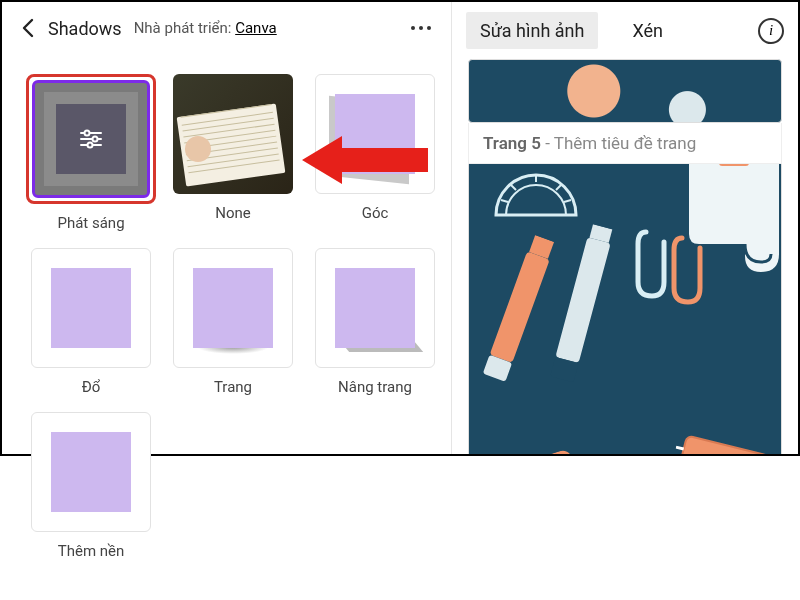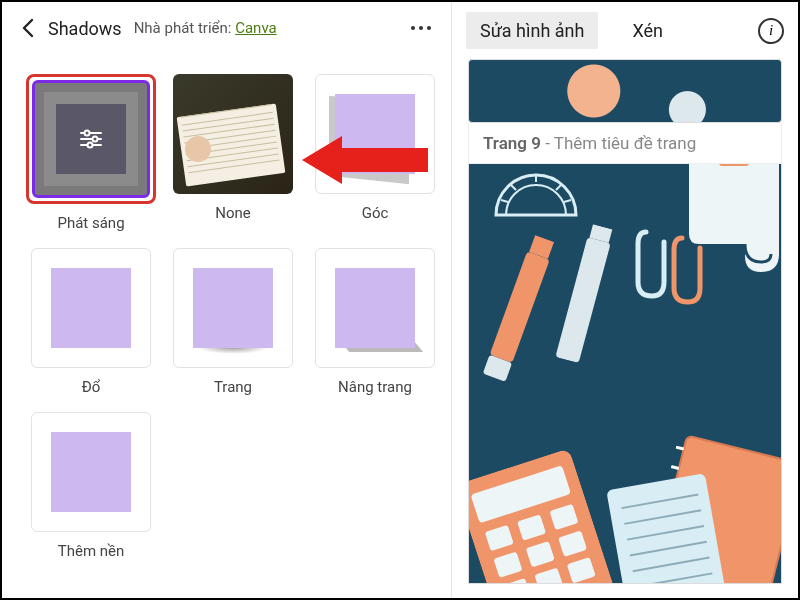--- a/index.html
+++ b/index.html
@@ -1,23 +1,23 @@
 <!DOCTYPE html>
 <html><head>
 <meta charset="utf-8">
 <style>
 * { box-sizing: border-box; margin: 0; padding: 0; font-family: -apple-system, BlinkMacSystemFont, "Segoe UI", Roboto, sans-serif; }
 html, body { width: 800px; height: 600px; overflow: hidden; background: #fff; }
-.root { display: flex; width: 800px; height: 600px; border: 2px solid #000; }
+.root { display: flex; width: 800px; height: 456px; border: 2px solid #000; }
 .left-panel { width: 450px; height: 100%; border-right: 1px solid #e5e5e5; background: #fff; position: relative; }
 .panel-header { display: flex; align-items: center; padding: 10px 14px; gap: 8px; }
 .back-chevron { width: 24px; height: 24px; display: flex; align-items: center; justify-content: center; cursor: pointer; }
 .panel-title { font-size: 18px; color: #222; font-weight: 400; }
 .dev-label { font-size: 15px; color: #555; margin-left: 4px; }
-.dev-link { color: #4d7c0f; text-decoration: underline; }
+.dev-link { color: #000000; text-decoration: underline; }
 .header-more { margin-left: auto; width: 32px; height: 32px; display: flex; align-items: center; justify-content: center; cursor: pointer; }
 .dots { display: flex; gap: 4px; }
 .dots span { width: 4px; height: 4px; border-radius: 50%; background: #333; }
 .options-grid { display: grid; grid-template-columns: repeat(3, 130px); gap: 16px 12px; padding: 20px 24px; }
 .option-item { display: flex; flex-direction: column; align-items: center; gap: 10px; }
 .thumb { width: 120px; height: 120px; border: 1px solid #e2e2e2; border-radius: 6px; position: relative; display: flex; align-items: center; justify-content: center; overflow: hidden; cursor: pointer; background: #fff; }
 .thumb.none-thumb { background: linear-gradient(135deg,#3a3a2a,#2a2417); border: none; }
 .book { position: absolute; width: 100px; height: 70px; background:#f4efe2; transform: rotate(-8deg); bottom: 14px; left: 8px; border-radius: 2px; }
 .book:before, .book:after { content:""; position:absolute; left:4px; right:4px; height:1px; background:#c7be9e; }
 .book:before { top: 8px; box-shadow: 0 6px 0 #c7be9e,0 12px 0 #c7be9e,0 18px 0 #c7be9e,0 24px 0 #c7be9e,0 30px 0 #c7be9e,0 36px 0 #c7be9e,0 42px 0 #c7be9e,0 48px 0 #c7be9e; }
@@ -182,21 +182,21 @@
       <div class="tool-btn">Xén</div>
       <div class="info-circle">i</div>
     </div>
 
     <div class="canvas-area">
       <div class="page-strip">
         <div class="pattern"></div>
       </div>
 
       <div class="page-title-bar">
-        <b>Trang 9</b><span> - Thêm tiêu đề trang</span>
+        <b>Trang 5</b><span> - Thêm tiêu đề trang</span>
       </div>
 
       <div class="page2">
         <svg class="icon-svg protractor" width="90" height="50">
           <path d="M5 45 A40 40 0 0 1 85 45 Z" fill="none" stroke="#d9eef4" stroke-width="3"></path>
           <path d="M15 45 A30 30 0 0 1 75 45" fill="none" stroke="#d9eef4" stroke-width="2"></path>
           <g stroke="#d9eef4" stroke-width="2">
               <line x1="45" y1="5" x2="45" y2="12"></line>
               <line x1="20" y1="15" x2="25" y2="20"></line>
               <line x1="70" y1="15" x2="65" y2="20"></line>

